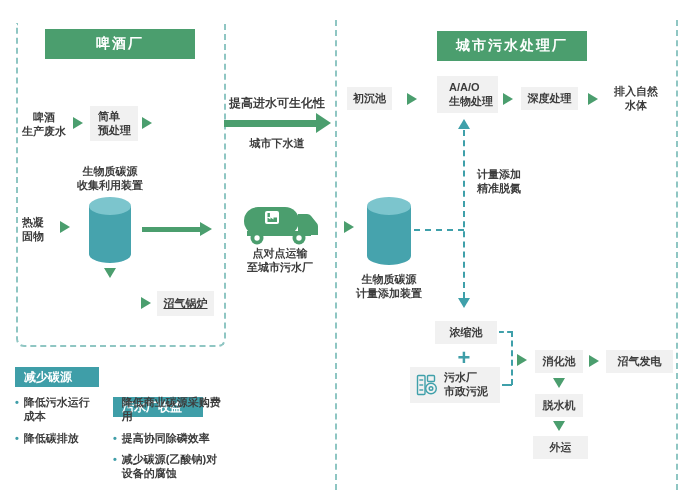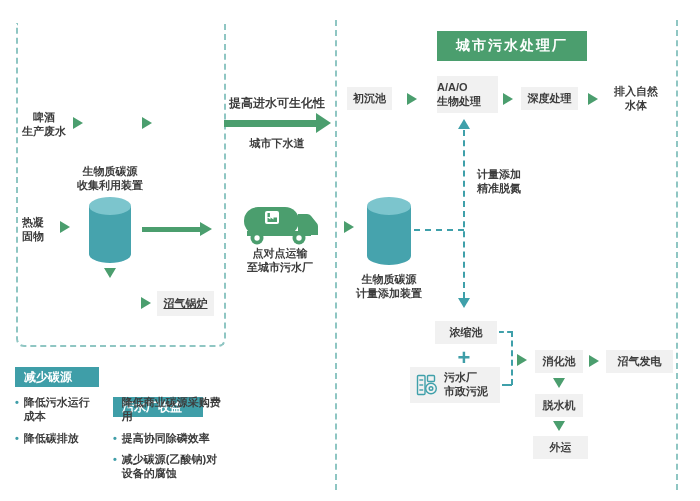--- a/index.html
+++ b/index.html
@@ -38,27 +38,34 @@
 </style>
 </head>
 <body>
 
 <div id="canvas">
 
   <div class="abs" style="left:16px;top:23px;width:206px;height:322px;border-left:2px dashed var(--dash);border-right:2px dashed var(--dash);border-bottom:2px dashed var(--dash);border-radius:0 0 8px 8px;"></div>
   <div class="abs dashv" style="left:335px;top:20px;height:470px;"></div>
   <div class="abs dashv" style="left:676px;top:20px;height:470px;"></div>
 
+  <div class="abs hdr" style="left:45px;top:29px;width:150px;height:30px;">
+    <span>啤酒厂</span>
+  </div>
   <div class="abs hdr" style="left:437px;top:31px;width:150px;height:30px;">
     <span>城市污水处理厂</span>
   </div>
 
   <div class="abs lbl pre" style="left:18px;top:110px;width:52px;">啤酒
 生产废水</div>
   <div class="abs tri-r" style="left:73px;top:117px;"></div>
+  <div class="abs gbox padl" style="left:90px;top:106px;width:48px;height:35px;">
+    <span class="pre">简单
+预处理</span>
+  </div>
   <div class="abs tri-r" style="left:142px;top:117px;"></div>
 
   <div class="abs lbl" style="left:222px;top:96px;width:110px;font-size:12px;">提高进水可生化性</div>
   <div class="abs shaft" style="left:224px;top:120px;width:92px;height:7px;"></div>
   <div class="abs bigarrow-head" style="left:316px;top:113px;"></div>
   <div class="abs lbl" style="left:222px;top:136px;width:110px;">城市下水道</div>
 
   <div class="abs lbl pre" style="left:58px;top:164px;width:104px;">生物质碳源
 收集利用装置</div>
   <div class="abs lbl pre" style="left:18px;top:215px;width:30px;">热凝
@@ -96,21 +103,21 @@
     <path d="M1 10 v50 a22 9 0 0 0 44 0 v-50 z" fill="#46a3ad"></path>
     <ellipse cx="23" cy="10" rx="22" ry="9" fill="#7cc5cd"></ellipse>
   </svg>
   <div class="abs lbl pre" style="left:343px;top:272px;width:92px;">生物质碳源
 计量添加装置</div>
 
   <div class="abs gbox center" style="left:347px;top:87px;width:45px;height:23px;">
     <span>初沉池</span>
   </div>
   <div class="abs tri-r" style="left:407px;top:93px;"></div>
-  <div class="abs gbox padl" style="left:437px;top:76px;width:61px;height:37px;padding-left:0;">
+  <div class="abs gbox padl" style="left:437px;top:76px;width:61px;height:37px;padding-left:12px;">
     <span class="pre">A/A/O
 生物处理</span>
   </div>
   <div class="abs tri-r" style="left:503px;top:93px;"></div>
   <div class="abs gbox center" style="left:521px;top:87px;width:57px;height:23px;">
     <span>深度处理</span>
   </div>
   <div class="abs tri-r" style="left:588px;top:93px;"></div>
   <div class="abs lbl pre" style="left:605px;top:84px;width:62px;">排入自然
 水体</div>

